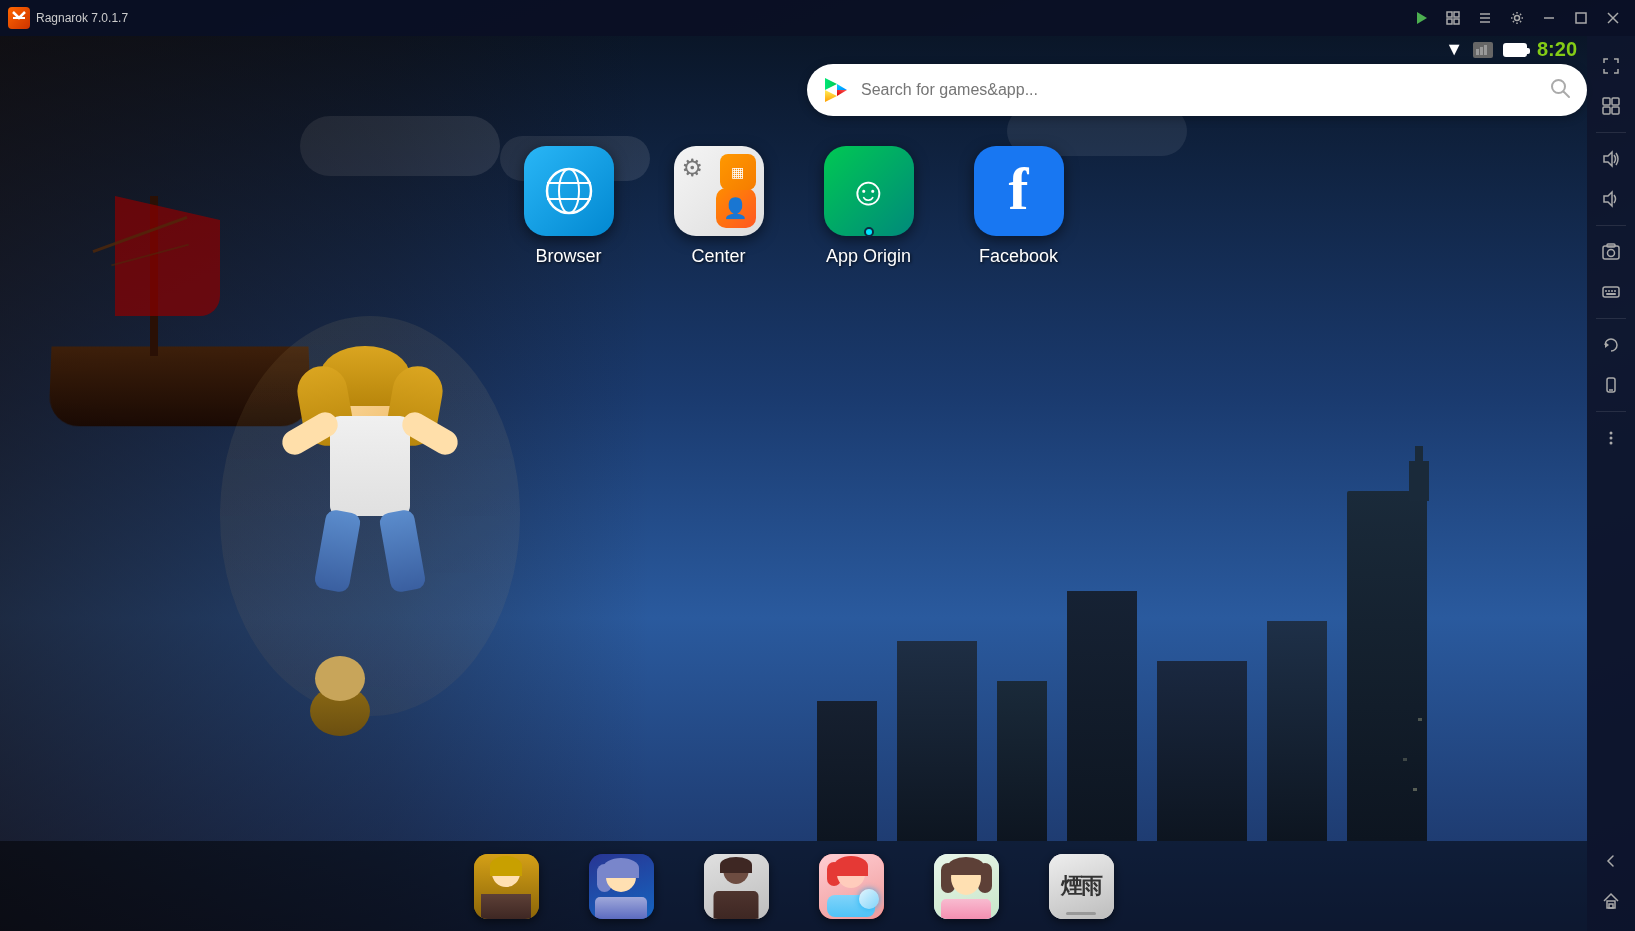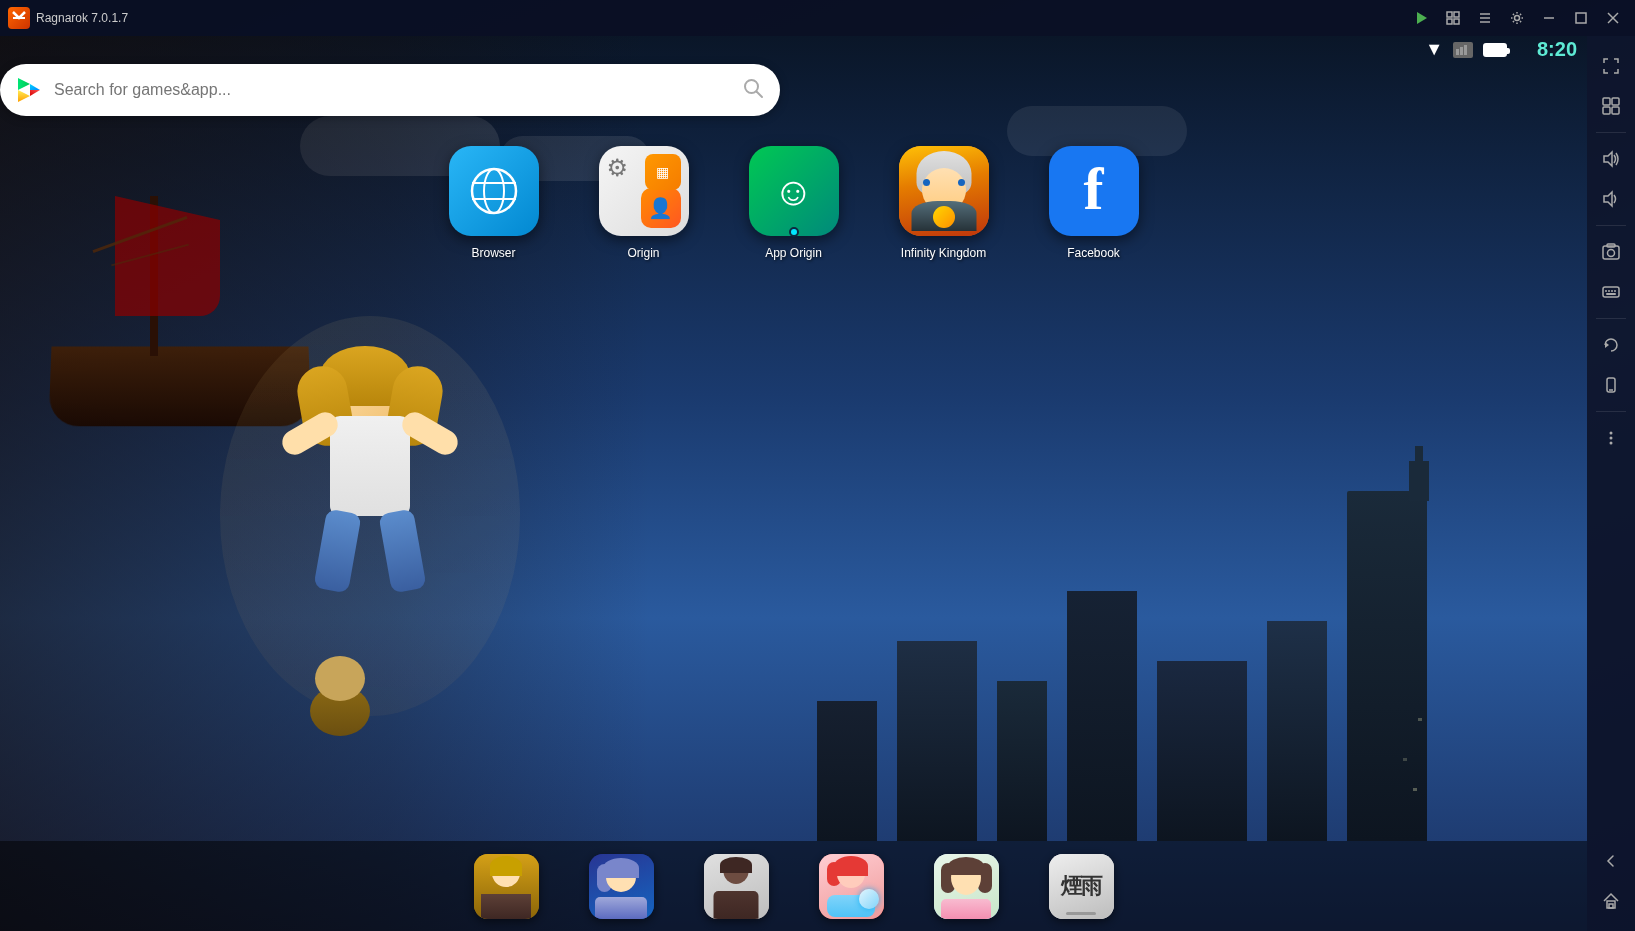--- a/index.html
+++ b/index.html
@@ -125,22 +125,23 @@
       right: 48px;
       bottom: 0;
       z-index: 10;
       display: flex;
       flex-direction: column;
     }
 
     
     .search-container {
       display: flex;
-      justify-content: flex-start;
+      justify-content: flex-end;
       padding: 28px 0 20px;
+      margin-left: 32px;
     }
 
     .search-bar {
       width: 780px;
       height: 52px;
       background: white;
       border-radius: 30px;
       display: flex;
       align-items: center;
       padding: 0 16px 0 12px;
@@ -184,21 +185,21 @@
     .app-item {
       display: flex;
       flex-direction: column;
       align-items: center;
       gap: 10px;
       cursor: pointer;
     }
 
     .app-label {
       color: white;
-      font-size: 12px;
+      font-size: 18px;
       text-align: right;
       text-shadow: 1px 1px 3px rgba(0,0,0,0.8);
       white-space: nowrap;
     }
 
     
     .bottom-dock {
       position: absolute;
       bottom: 0;
       left: 0;
@@ -260,21 +261,21 @@
     .battery-icon::after {
       content: '';
       position: absolute;
       right: -5px;
       top: 3px;
       width: 3px;
       height: 6px;
       background: white;
       border-radius: 0 2px 2px 0;
     }
-    .time-display { color: #5eead4; font-size: 20px; font-weight: 700; margin-left: 20px; }
+    .time-display { color: #84cc16; font-size: 20px; font-weight: 700; }
 
   </style>
 </head>
 <body>
 
 <div class="bg"></div>
 
 <div style="position:absolute;top:36px;left:0;right:48px;bottom:0;z-index:1;overflow:hidden;">
 
   <div style="position:absolute;inset:0;background:linear-gradient(180deg, #0a1628 0%, #1a3a6e 40%, #2a5a9e 65%, #1a3060 100%);"></div>
@@ -567,51 +568,33 @@
 
     <div class="app-item">
       <div style="width:90px;height:90px;border-radius:22px;background:linear-gradient(135deg,#f5f5f5,#ddd);display:flex;align-items:center;justify-content:center;box-shadow:0 4px 14px rgba(0,0,0,0.5);position:relative;overflow:hidden;">
 
         <div style="position:absolute;top:8px;left:8px;font-size:24px;color:#777;">⚙</div>
 
         <div style="position:absolute;bottom:8px;right:8px;width:40px;height:40px;background:linear-gradient(135deg,#ff8c00,#ff5722);border-radius:10px;display:flex;align-items:center;justify-content:center;color:white;font-size:20px;">👤</div>
 
         <div style="position:absolute;top:8px;right:8px;width:36px;height:36px;background:linear-gradient(135deg,#ff9800,#f57c00);border-radius:8px;display:flex;align-items:center;justify-content:center;color:white;font-size:14px;">▦</div>
       </div>
-      <span class="app-label">Origin</span>
+      <span class="app-label">Center</span>
     </div>
 
     <div class="app-item" style="position:relative;">
       <div style="width:90px;height:90px;border-radius:22px;background:linear-gradient(135deg,#00c853,#00897b);display:flex;align-items:center;justify-content:center;box-shadow:0 4px 14px rgba(0,0,0,0.5);position:relative;">
 
         <div style="font-size:40px;color:white;line-height:1;">☺</div>
 
         <div style="position:absolute;bottom:-1px;left:50%;transform:translateX(-50%);width:10px;height:10px;border-radius:50%;background:#00e5ff;border:2px solid #0d2a40;"></div>
       </div>
       <span class="app-label">App Origin</span>
     </div>
 
-    <div class="app-item">
-      <div style="width:90px;height:90px;border-radius:22px;background:linear-gradient(160deg,#f9a825,#e65100);display:flex;align-items:center;justify-content:center;box-shadow:0 4px 14px rgba(0,0,0,0.5);overflow:hidden;position:relative;">
-
-        <div style="position:absolute;inset:0;background:linear-gradient(170deg,#ffc107 0%,#e57c00 40%,#bf360c 100%);"></div>
-
-        <div style="position:absolute;top:5px;left:50%;transform:translateX(-50%);width:55px;height:45px;background:linear-gradient(180deg,#e0e0e0,#bdbdbd);border-radius:50% 50% 30% 30%;z-index:2;"></div>
-
-        <div style="position:absolute;top:22px;left:50%;transform:translateX(-50%);width:44px;height:44px;background:linear-gradient(180deg,#ffe0b2,#ffcc80);border-radius:50%;z-index:3;"></div>
-
-        <div style="position:absolute;top:33px;left:24px;width:7px;height:7px;background:#1565c0;border-radius:50%;z-index:4;"></div>
-        <div style="position:absolute;top:33px;right:24px;width:7px;height:7px;background:#1565c0;border-radius:50%;z-index:4;"></div>
-
-        <div style="position:absolute;bottom:5px;left:50%;transform:translateX(-50%);width:65px;height:30px;background:linear-gradient(180deg,#546e7a,#263238);border-radius:40% 40% 0 0;z-index:5;"></div>
-
-        <div style="position:absolute;bottom:8px;left:50%;transform:translateX(-50%);width:22px;height:22px;background:linear-gradient(135deg,#ffd700,#ff8f00);border-radius:50%;z-index:6;"></div>
-      </div>
-      <span class="app-label">Infinity Kingdom</span>
-    </div>
 
     <div class="app-item">
       <div style="width:90px;height:90px;border-radius:22px;background:#1877f2;display:flex;align-items:center;justify-content:center;box-shadow:0 4px 14px rgba(0,0,0,0.5);">
         <span style="color:white;font-size:60px;font-weight:900;font-family:Georgia,serif;line-height:1;margin-top:-4px;">f</span>
       </div>
       <span class="app-label">Facebook</span>
     </div>
 
 
   </div>

